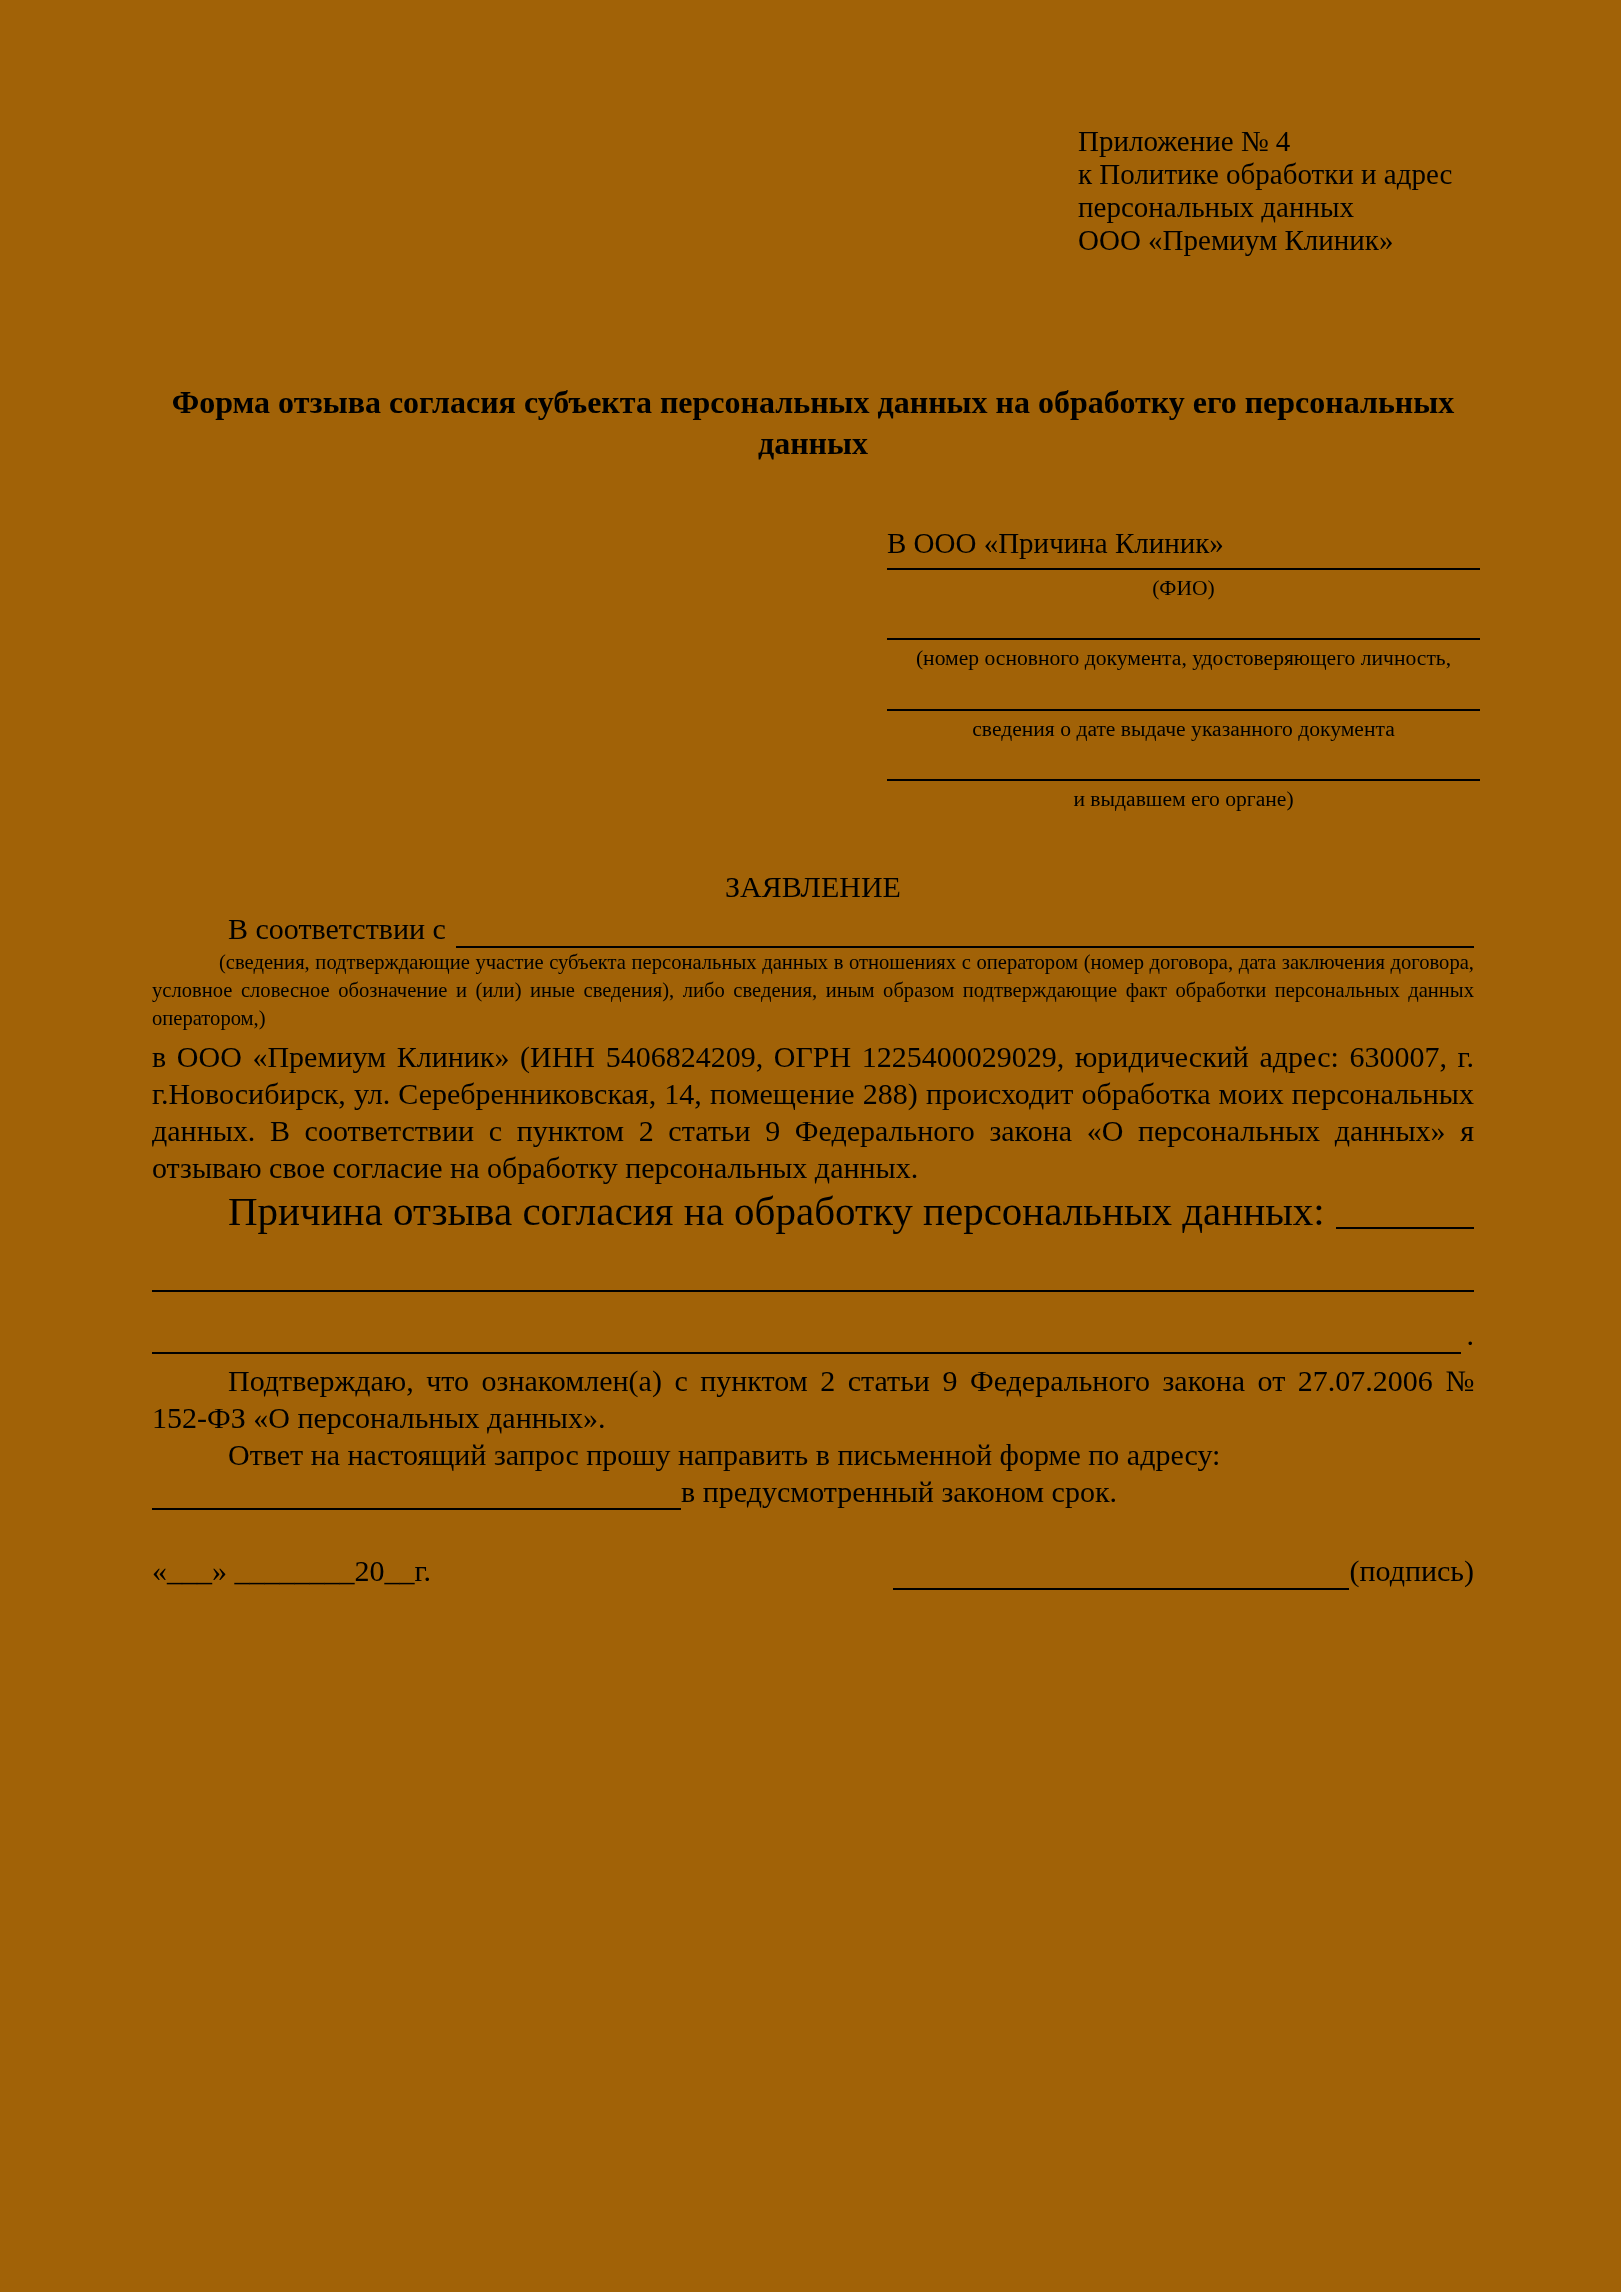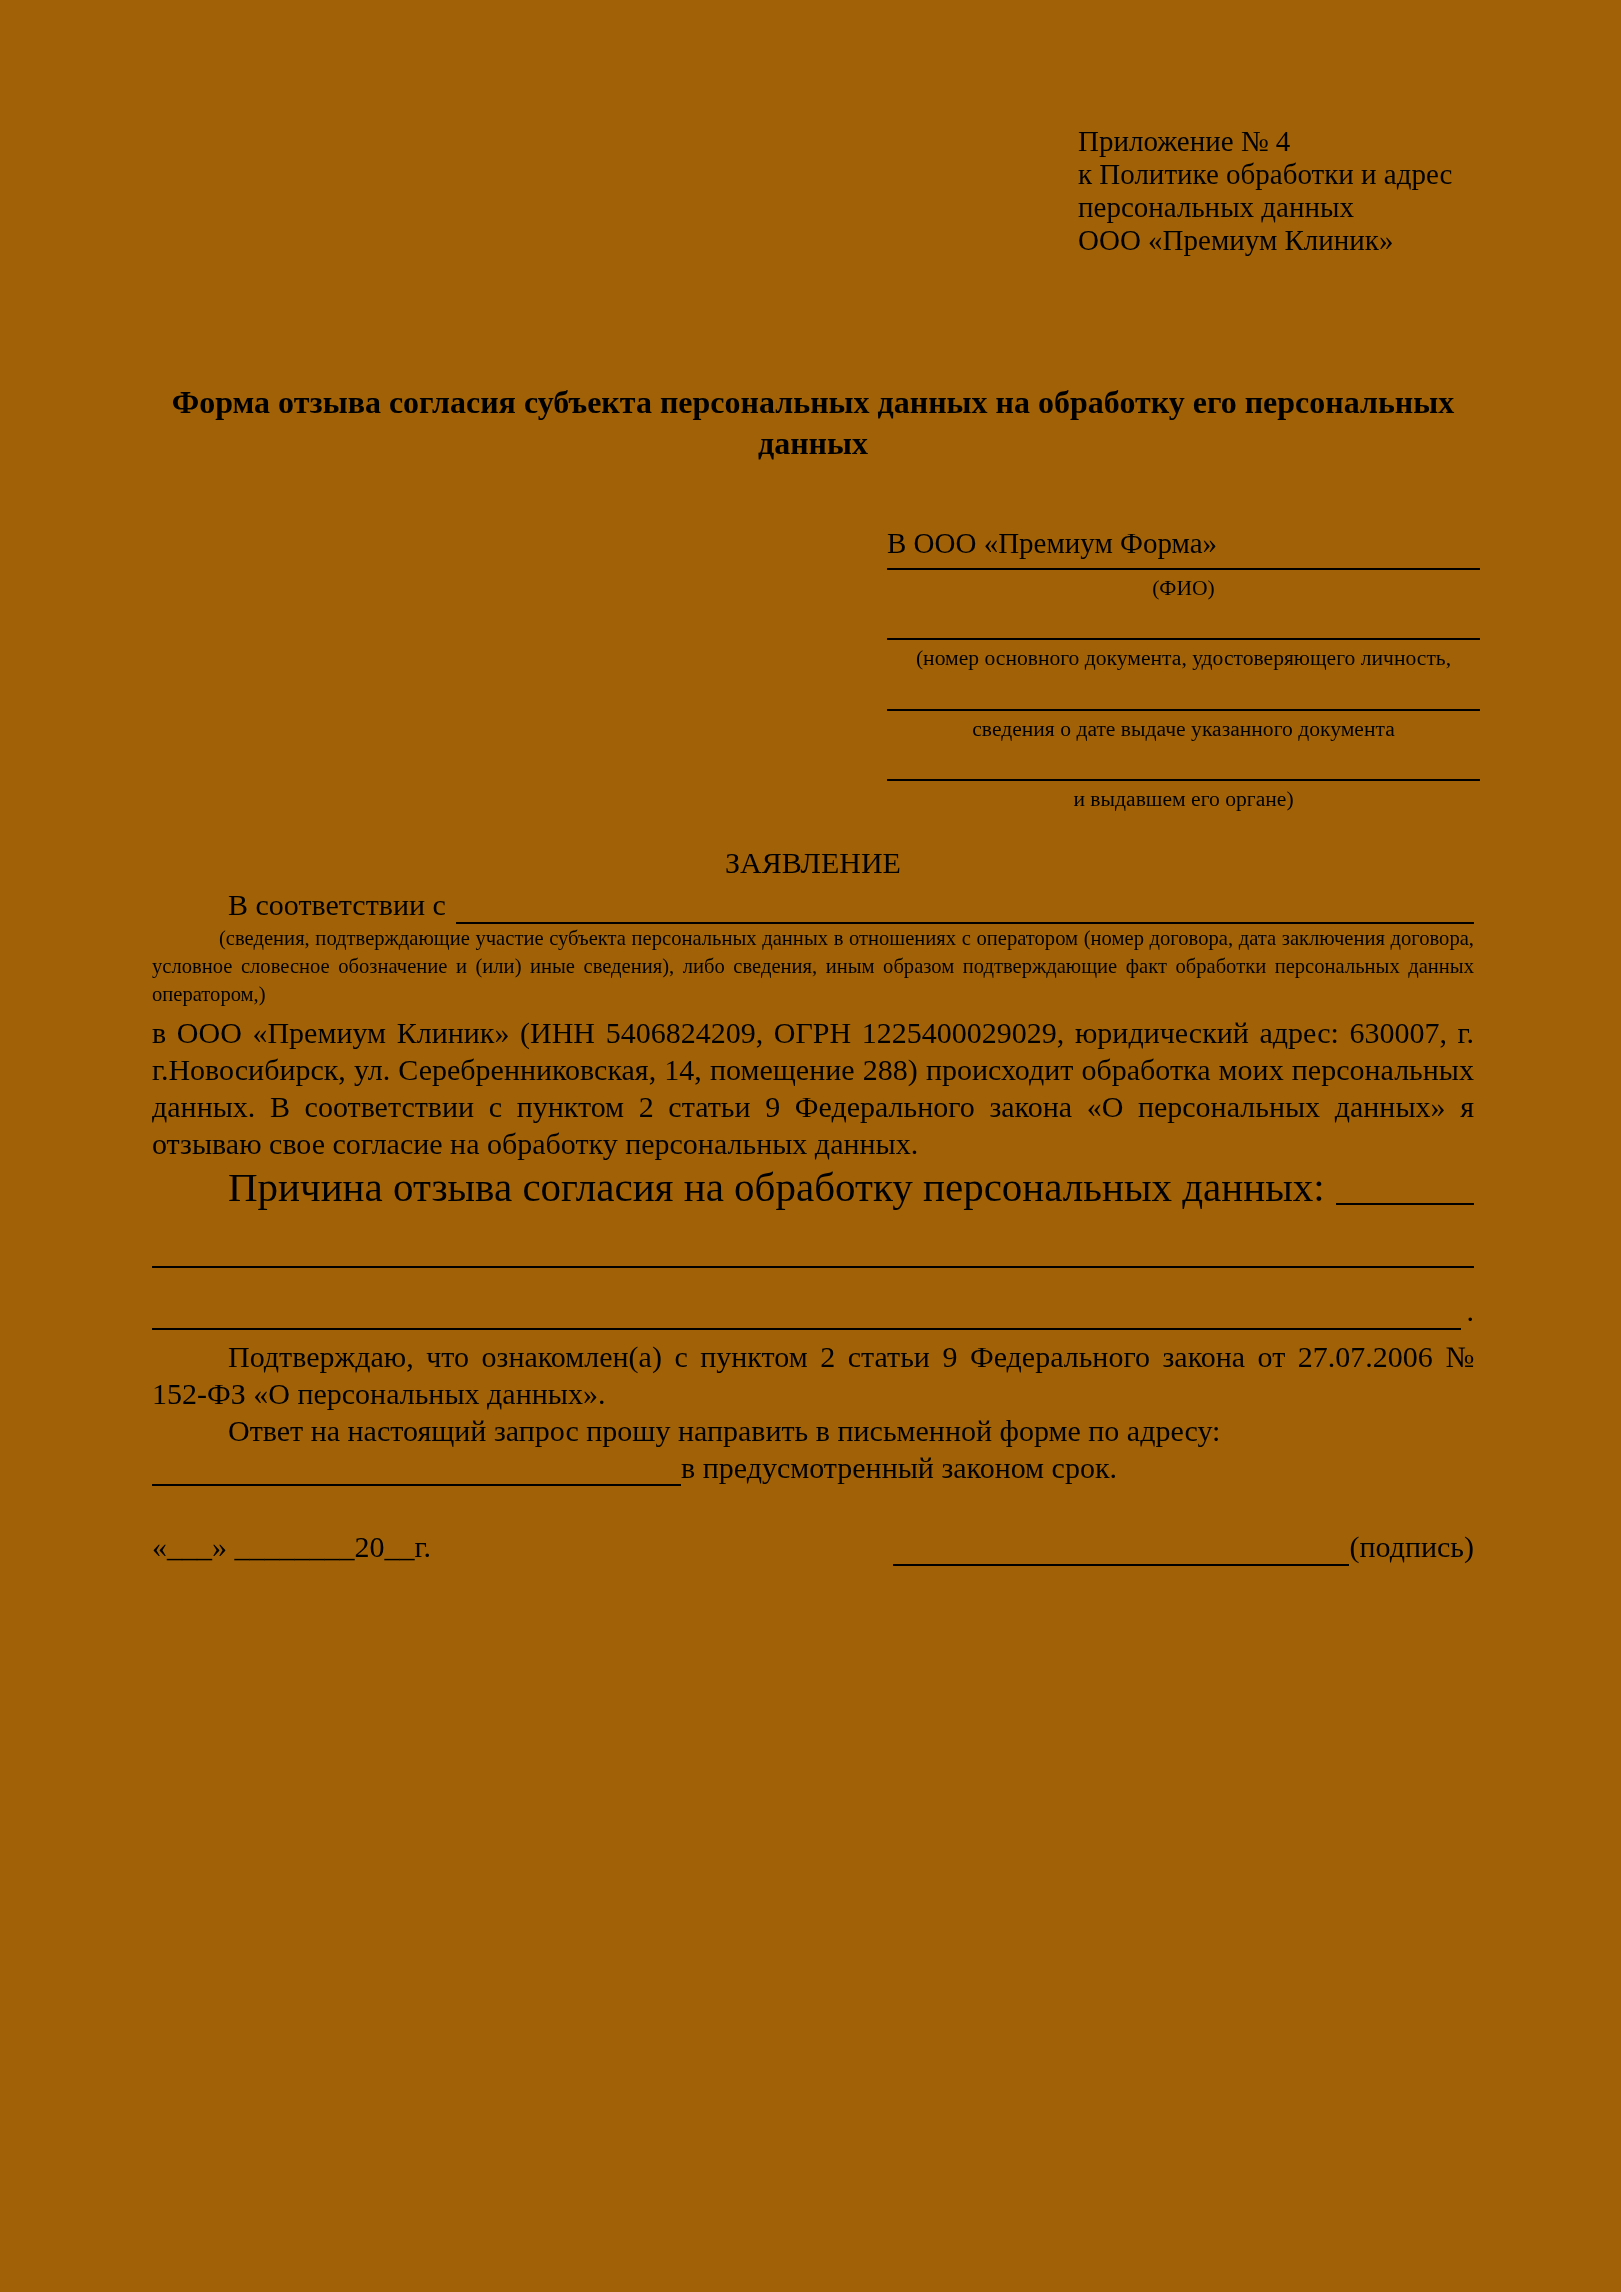--- a/index.html
+++ b/index.html
@@ -55,21 +55,21 @@
     font-size: 21.6px;
     line-height: 25.5px;
     text-align: center;
     margin-top: 5.9px;
     margin-bottom: 37px;
   }
   .field:last-child .caption { margin-bottom: 0; }
 
   
   .statement-heading {
-    margin-top: 32px;
+    margin-top: 56px;
     font-size: 30px;
     line-height: 37px;
     text-align: center;
   }
   .intro-line {
     margin-top: 3.9px;
     display: flex;
     align-items: flex-end;
     font-size: 30px;
     line-height: 39px;
@@ -166,21 +166,21 @@
     <div class="annex">
       <div>Приложение № 4</div>
       <div>к Политике обработки и адрес</div>
       <div>персональных данных</div>
       <div>ООО «Премиум Клиник»</div>
     </div>
 
     <div class="doc-title">Форма отзыва согласия субъекта персональных данных на обработку его персональных данных</div>
 
     <div class="recipient">
-      <div class="to">В ООО «Премиум Форма»</div>
+      <div class="to">В ООО «Причина Клиник»</div>
 
       <div class="field">
         <div class="blank-rule"></div>
         <div class="caption">(ФИО)</div>
       </div>
       <div class="field">
         <div class="blank-rule"></div>
         <div class="caption">(номер основного документа, удостоверяющего личность,</div>
       </div>
       <div class="field">

